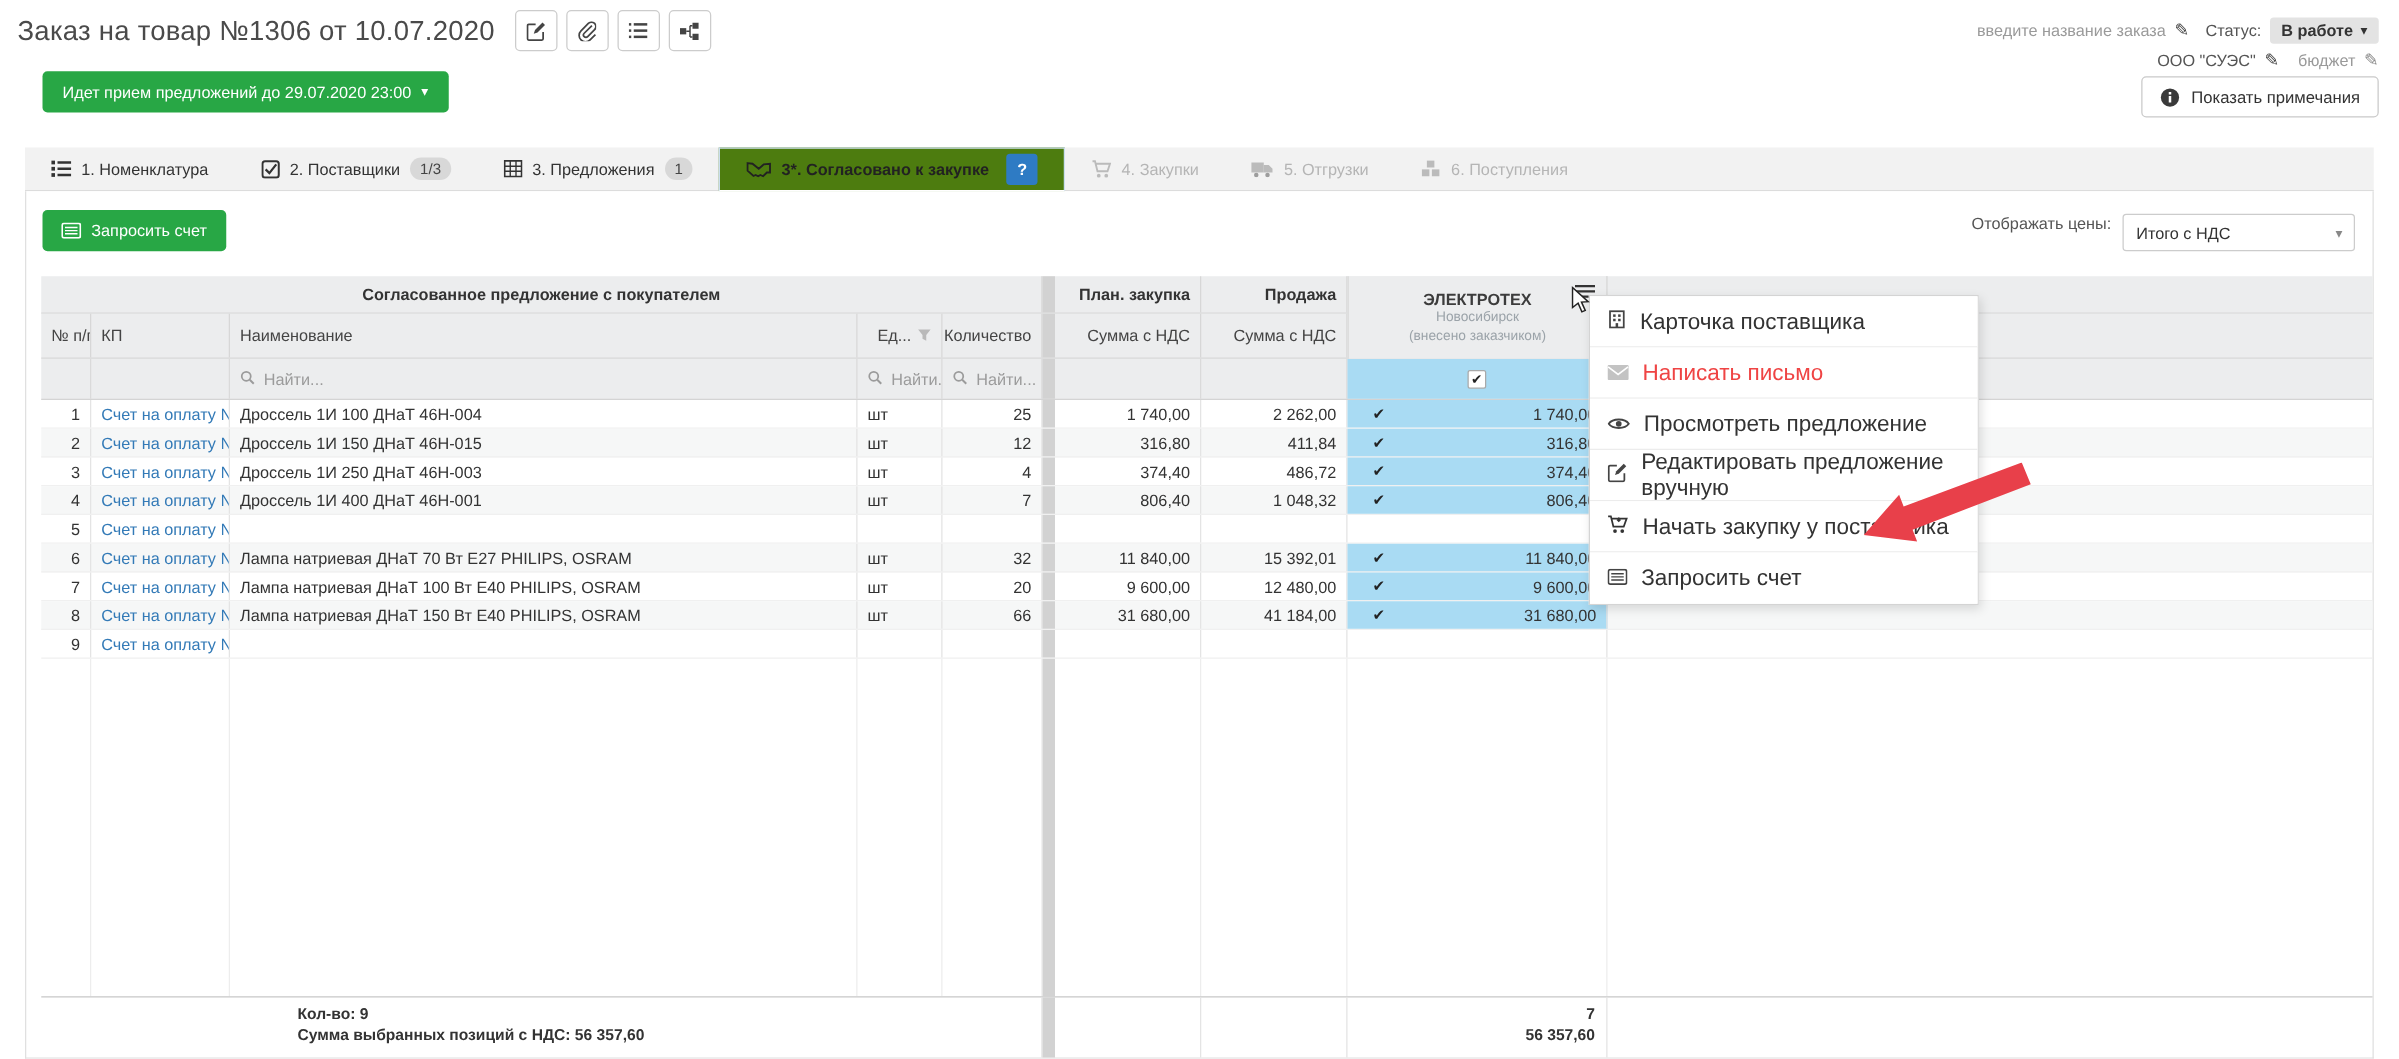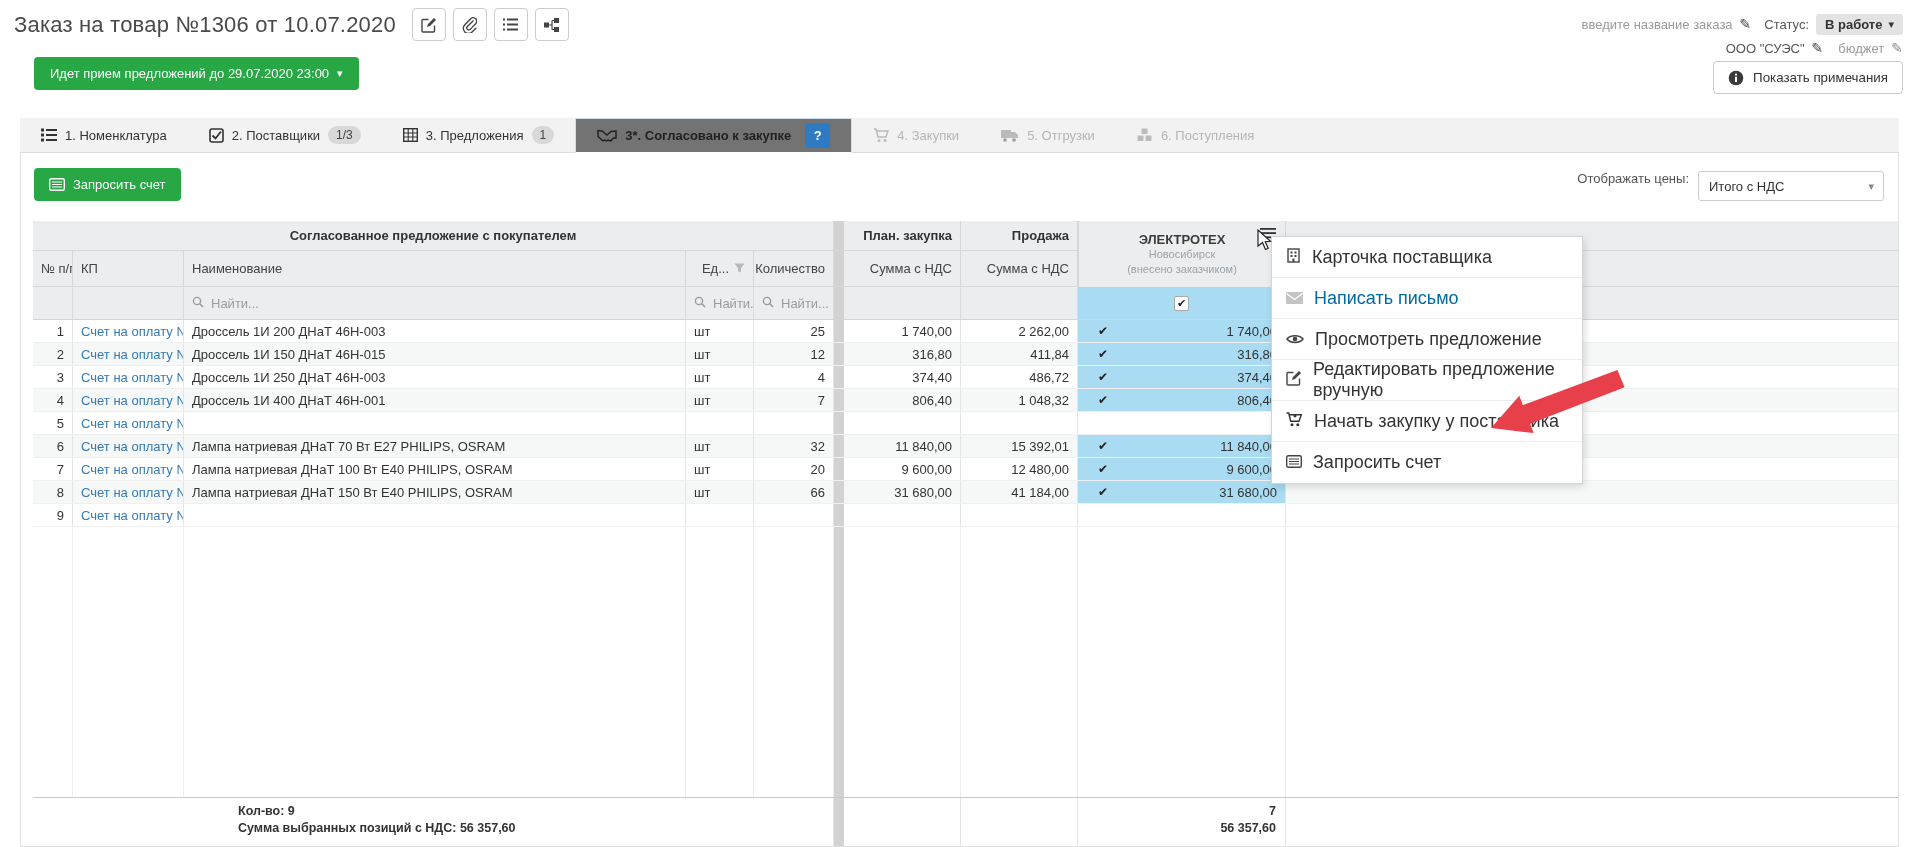--- a/index.html
+++ b/index.html
@@ -26,21 +26,21 @@
     display:inline-flex; align-items:center; gap:8px; cursor:pointer; }
   .accepting { position:absolute; top:57px; left:14px; height:33px; padding:0 16px;margin-left:20px; }
   .notes-btn { position:absolute; top:61px; right:16px; height:33px; background:#fff; border:1px solid #c9c9c9;
     border-radius:4px; padding:0 14px; display:inline-flex; align-items:center; gap:9px; color:#333; cursor:pointer; }
 
   
   .tabbar { position:absolute; top:118px; left:20px; right:20px; height:35px; background:#f2f2f2;
     display:flex; align-items:stretch; border-bottom:1px solid #dcdcdc; }
   .tab { display:inline-flex; align-items:center; gap:8px; padding:0 21px; color:#333; cursor:pointer; white-space:nowrap; }
   .tab .ticon { display:inline-flex; align-items:center; }
-  .tab.active { background:#737373; border:1px solid #cadeee; border-bottom:1px solid #fff; margin-bottom:-1px; font-weight:bold; color:#222;align-items:center; }
+  .tab.active { background:#4d7c0f; border:1px solid #cadeee; border-bottom:1px solid #fff; margin-bottom:-1px; font-weight:bold; color:#222;align-items:center; }
   .tab.disabled { color:#b5b5b5; cursor:default; }
   .badge { background:#d8d8d8; color:#444; border-radius:9px; padding:2px 8px; font-size:12px; font-weight:normal; }
   .help-btn { width:25px; height:25px; background:#2e7bc4; color:#fff; border-radius:3px; font-weight:bold;
     display:inline-flex; align-items:center; justify-content:center; margin-left:6px; cursor:pointer; }
 
   
   .panel { position:absolute; top:153px; left:20px; right:20px; bottom:0;
     border:1px solid #e0e0e0; border-top:none; background:#fff; }
   .btn-invoice { position:absolute; top:15px; left:13px; height:33px; padding:0 15px; }
   .prices { position:absolute; top:18px; right:14px; display:flex; align-items:flex-start; gap:9px; }
@@ -93,21 +93,21 @@
   .t-footer .cell { display:block; padding-top:5px; line-height:17px; height:100%; }
   .f-left { width:801px; padding-left:205px; }
   .t-footer .c-sup { text-align:right; padding-right:9px; }
 
   
   .cmenu { position:absolute; left:1271px; top:236px; width:312px; background:#fff;
     border:1px solid #d4d4d4; box-shadow:2px 3px 8px rgba(0,0,0,.13); z-index:50; }
   .mi { height:41px; display:flex; align-items:center; gap:11px; padding:0 14px; font-size:18px;
     color:#333; border-bottom:1px solid #ececec; cursor:pointer; background:#fff; }
   .mi:last-child { border-bottom:none; }
-  .mi.disabled { color:#0369a1; cursor:default; }
+  .mi.disabled { color:#ef4444; cursor:default; }
 
   .overlay { position:absolute; z-index:60; }
 </style>
 </head>
 <body>
 
 <div class="hdr">
   <div class="hdr-row1">
     <div class="page-title">Заказ на товар №1306 от 10.07.2020</div>
     <span class="icon-btn">
@@ -344,21 +344,21 @@
     </div>
 
     <div class="rows-holder">
       
     
         <div class="trow t-row">
           <div class="cell c-num r">1</div>
           <div class="cell c-kp">
             <a class="link">Счет на оплату №16</a>
           </div>
-          <div class="cell c-name">Дроссель 1И 200 ДНаТ 46Н-003</div>
+          <div class="cell c-name">Дроссель 1И 100 ДНаТ 46Н-004</div>
           <div class="cell c-unit">шт</div>
           <div class="cell c-qty r">25</div>
           <div class="cell c-split"></div>
           <div class="cell c-plan r">1 740,00</div>
           <div class="cell c-sale r">2 262,00</div>
           <div class="cell c-sup has-value">
             <span class="check">✔</span>
             <span>1 740,00</span>
           </div>
           <div class="cell c-rest"></div>

